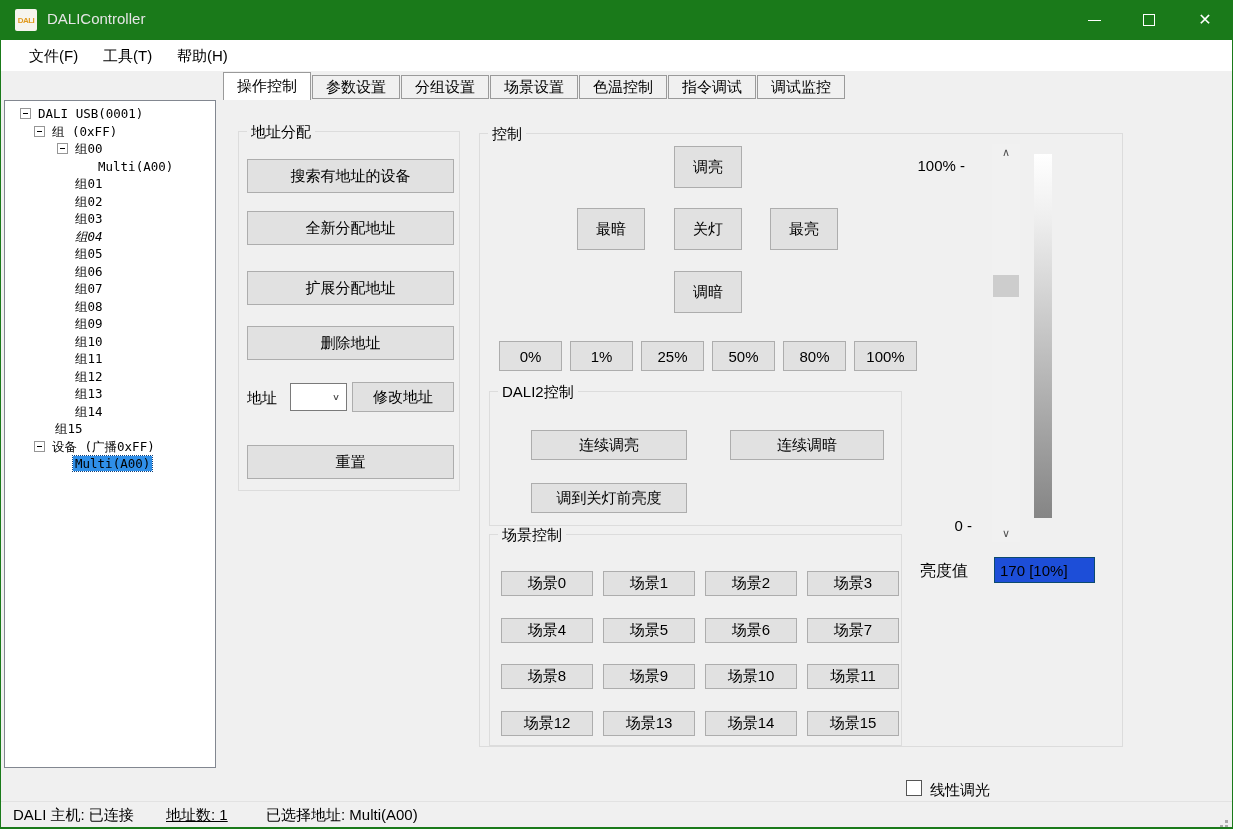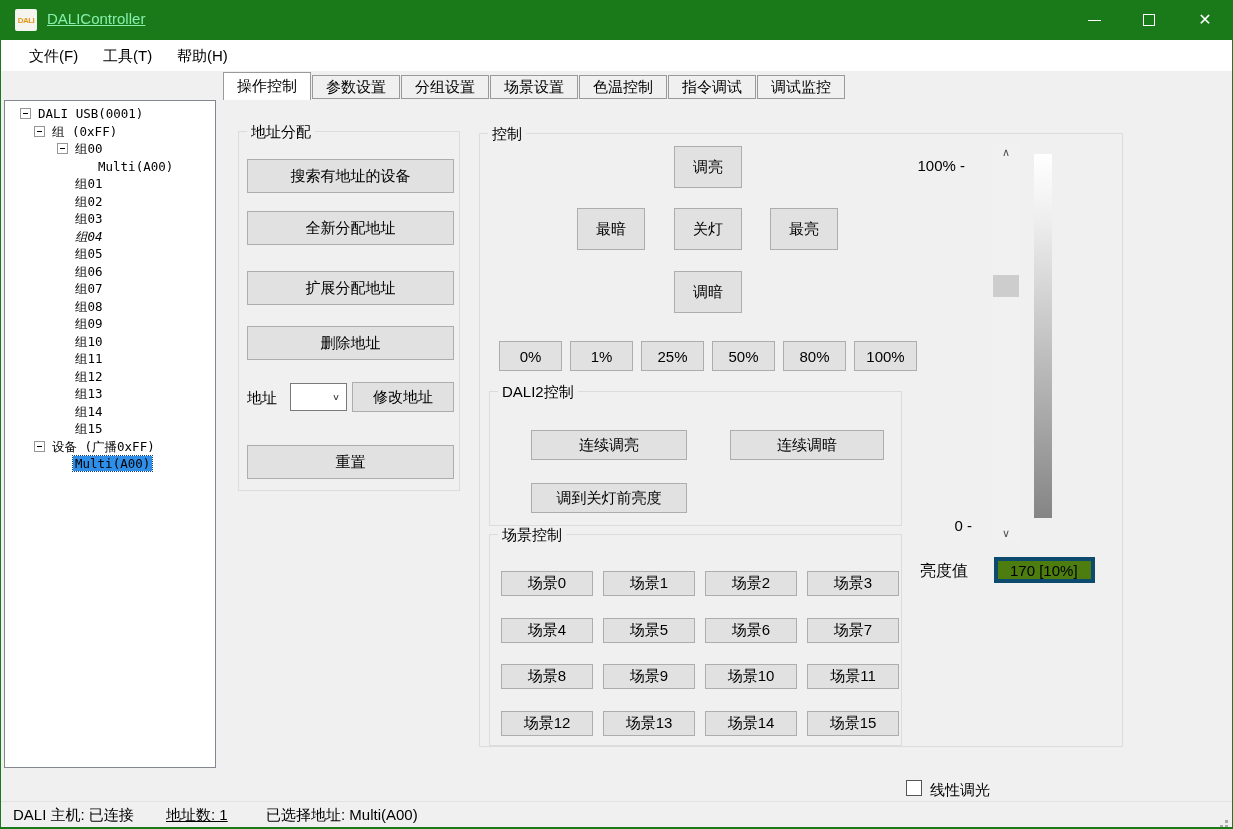--- a/index.html
+++ b/index.html
@@ -6,21 +6,21 @@
   *{box-sizing:border-box;}
   .window{
     position:relative;width:1233px;height:829px;background:#f0f0f0;
     font-family:"Liberation Sans",sans-serif;color:#000;overflow:hidden;
     border-left:1px solid #1a7a1a;border-right:1px solid #1a7a1a;border-bottom:2px solid #1a7a1a;
   }
   
   .titlebar{position:absolute;left:0;top:0;width:100%;height:40px;background:#1a7a1a;}
   .app-icon{position:absolute;left:14px;top:9px;width:22px;height:22px;background:#f6f4ee;border-radius:2px;
     display:flex;align-items:center;justify-content:center;font-size:8px;font-weight:bold;color:#e09a1e;letter-spacing:-0.5px;}
-  .title-text{position:absolute;left:46px;top:10px;font-size:15px;color:#86efac;text-decoration:underline;}
+  .title-text{position:absolute;left:46px;top:10px;font-size:15px;color:#e5e5e5;}
   .caption-btn{position:absolute;top:0;width:50px;height:40px;display:flex;align-items:center;justify-content:center;cursor:pointer;}
   .cap-min-glyph{width:13px;height:0;border-top:1.5px solid #fff;}
   .cap-max-glyph{width:12px;height:12px;border:1.5px solid #fff;}
   .cap-close-glyph{color:#fff;font-size:16px;line-height:16px;}
   
   .menubar{position:absolute;left:0;top:40px;width:100%;height:32px;background:#ffffff;border-bottom:1px solid #f0f0f0;}
   .menu-item{position:absolute;top:0;height:32px;display:flex;align-items:center;font-size:15px;padding:0 10px;cursor:default;}
   
   .treeview{position:absolute;left:3px;top:100px;width:212px;height:668px;background:#fff;border:1px solid #828790;overflow:hidden;}
   .tree-row{height:17.5px;display:flex;align-items:center;font-family:"DejaVu Sans Mono",monospace;font-size:12.5px;white-space:pre;}
@@ -41,21 +41,21 @@
     display:flex;align-items:center;justify-content:center;cursor:pointer;font-family:"Liberation Sans",sans-serif;padding:0;}
   .lbl{position:absolute;font-size:15px;white-space:nowrap;}
   
   .combo{position:absolute;background:#fff;border:1px solid #7a7a7a;display:flex;align-items:center;justify-content:flex-end;cursor:pointer;}
   .combo .chev{color:#444;font-size:11px;margin-right:6px;transform:scaleY(0.8);}
   
   .vscroll{position:absolute;background:#f1f1f1;}
   .vs-arrow{position:absolute;left:0;width:100%;height:17px;display:flex;align-items:center;justify-content:center;color:#505050;font-size:11px;cursor:pointer;}
   .vs-thumb{position:absolute;left:1px;right:1px;background:#cdcdcd;cursor:grab;}
   .gradientbar{position:absolute;background:linear-gradient(to bottom,#ffffff 0%,#eeeeee 18%,#858585 100%);}
-  .valuebox{position:absolute;background:#4d7c0f;border:4px solid #0c4a6e;font-size:15px;display:flex;align-items:center;padding-left:12px;}
+  .valuebox{position:absolute;background:#1d4ed8;border:1px solid #0c4a6e;font-size:15px;display:flex;align-items:center;padding-left:5px;}
   
   .checkbox{position:absolute;width:16px;height:16px;background:#fff;border:1px solid #555;cursor:pointer;}
   
   .statusbar{position:absolute;left:0;top:801px;width:100%;height:26px;background:#f0f0f0;border-top:1px solid #e2e2e2;font-size:15px;}
   .status-item{position:absolute;top:4px;white-space:nowrap;}
   .grip{position:absolute;right:4px;bottom:4px;width:3px;height:3px;background:#a9a9a9;
     box-shadow:-5px 5px #a9a9a9,0 5px #a9a9a9,-10px 10px #a9a9a9,-5px 10px #a9a9a9,0 10px #a9a9a9;}
 </style>
 </head>
 <body>
@@ -95,21 +95,21 @@
       <div class="tree-row" style="padding-left: 52px;"><span class="exp-spacer"></span><span class="tree-label">组05</span></div>
       <div class="tree-row" style="padding-left: 52px;"><span class="exp-spacer"></span><span class="tree-label">组06</span></div>
       <div class="tree-row" style="padding-left: 52px;"><span class="exp-spacer"></span><span class="tree-label">组07</span></div>
       <div class="tree-row" style="padding-left: 52px;"><span class="exp-spacer"></span><span class="tree-label">组08</span></div>
       <div class="tree-row" style="padding-left: 52px;"><span class="exp-spacer"></span><span class="tree-label">组09</span></div>
       <div class="tree-row" style="padding-left: 52px;"><span class="exp-spacer"></span><span class="tree-label">组10</span></div>
       <div class="tree-row" style="padding-left: 52px;"><span class="exp-spacer"></span><span class="tree-label">组11</span></div>
       <div class="tree-row" style="padding-left: 52px;"><span class="exp-spacer"></span><span class="tree-label">组12</span></div>
       <div class="tree-row" style="padding-left: 52px;"><span class="exp-spacer"></span><span class="tree-label">组13</span></div>
       <div class="tree-row" style="padding-left: 52px;"><span class="exp-spacer"></span><span class="tree-label">组14</span></div>
-      <div class="tree-row" style="padding-left: 52px;"><span class="exp-spacer"></span><span class="tree-label">组15</span></div>
+      <div class="tree-row" style="padding-left: 32px;"><span class="exp-spacer"></span><span class="tree-label">组15</span></div>
       <div class="tree-row" style="padding-left: 29px;"><span class="expander"><i></i></span><span class="tree-label">设备 (广播0xFF)</span></div>
       <div class="tree-row" style="padding-left: 52px;"><span class="exp-spacer"></span><span class="tree-label selected">Multi(A00)</span></div>
     </div>
 
   <div class="tabstrip" id="tabstrip">
       <div class="tab active" style="left: 0px;">操作控制</div>
       <div class="tab" style="left: 89px;">参数设置</div>
       <div class="tab" style="left: 178px;">分组设置</div>
       <div class="tab" style="left: 267px;">场景设置</div>
       <div class="tab" style="left: 356px;">色温控制</div>

